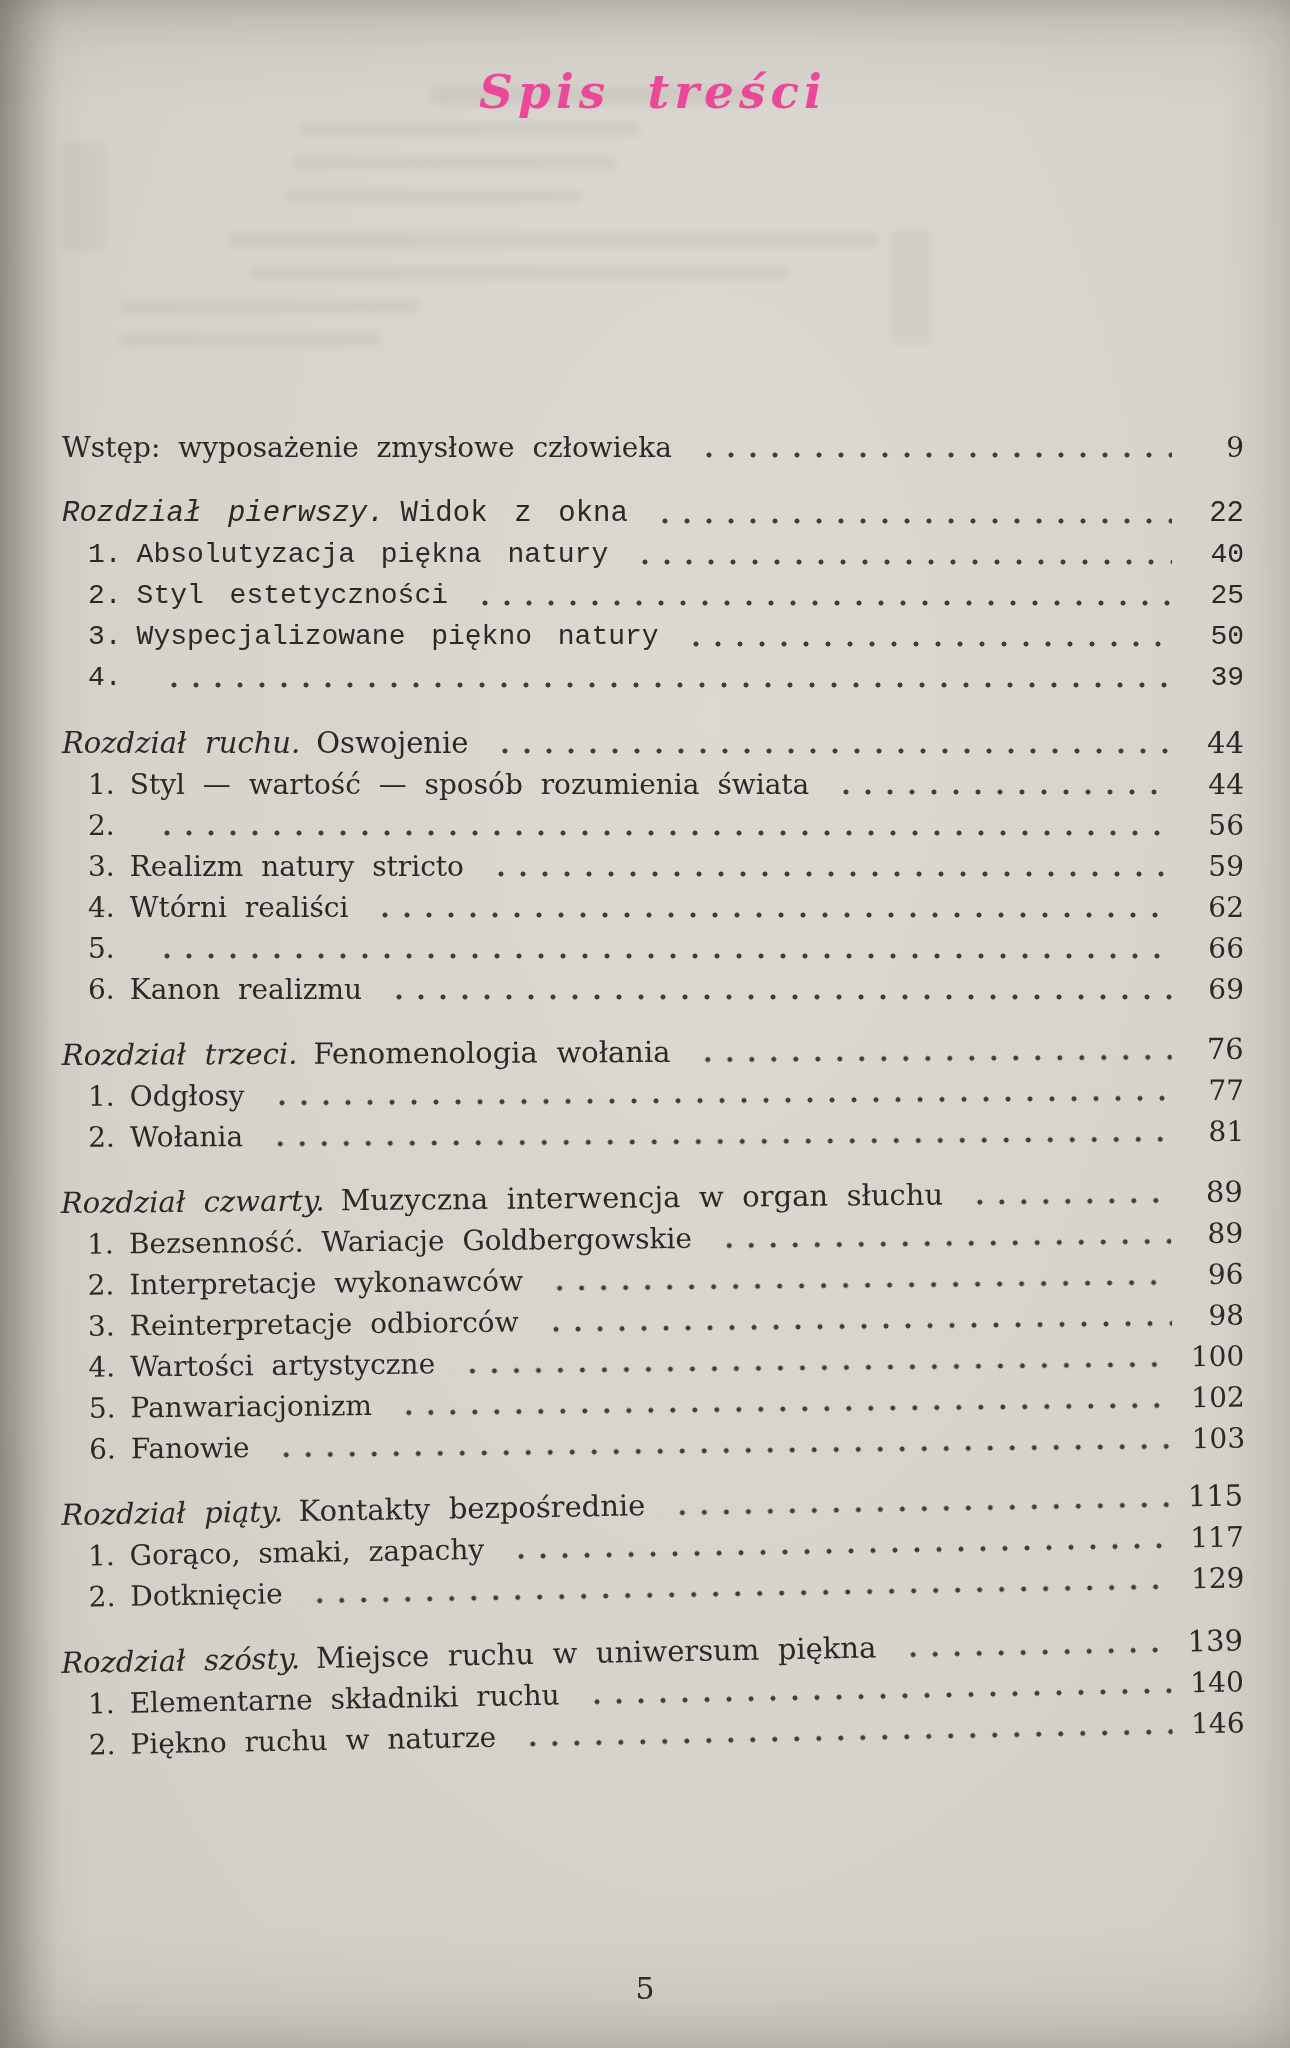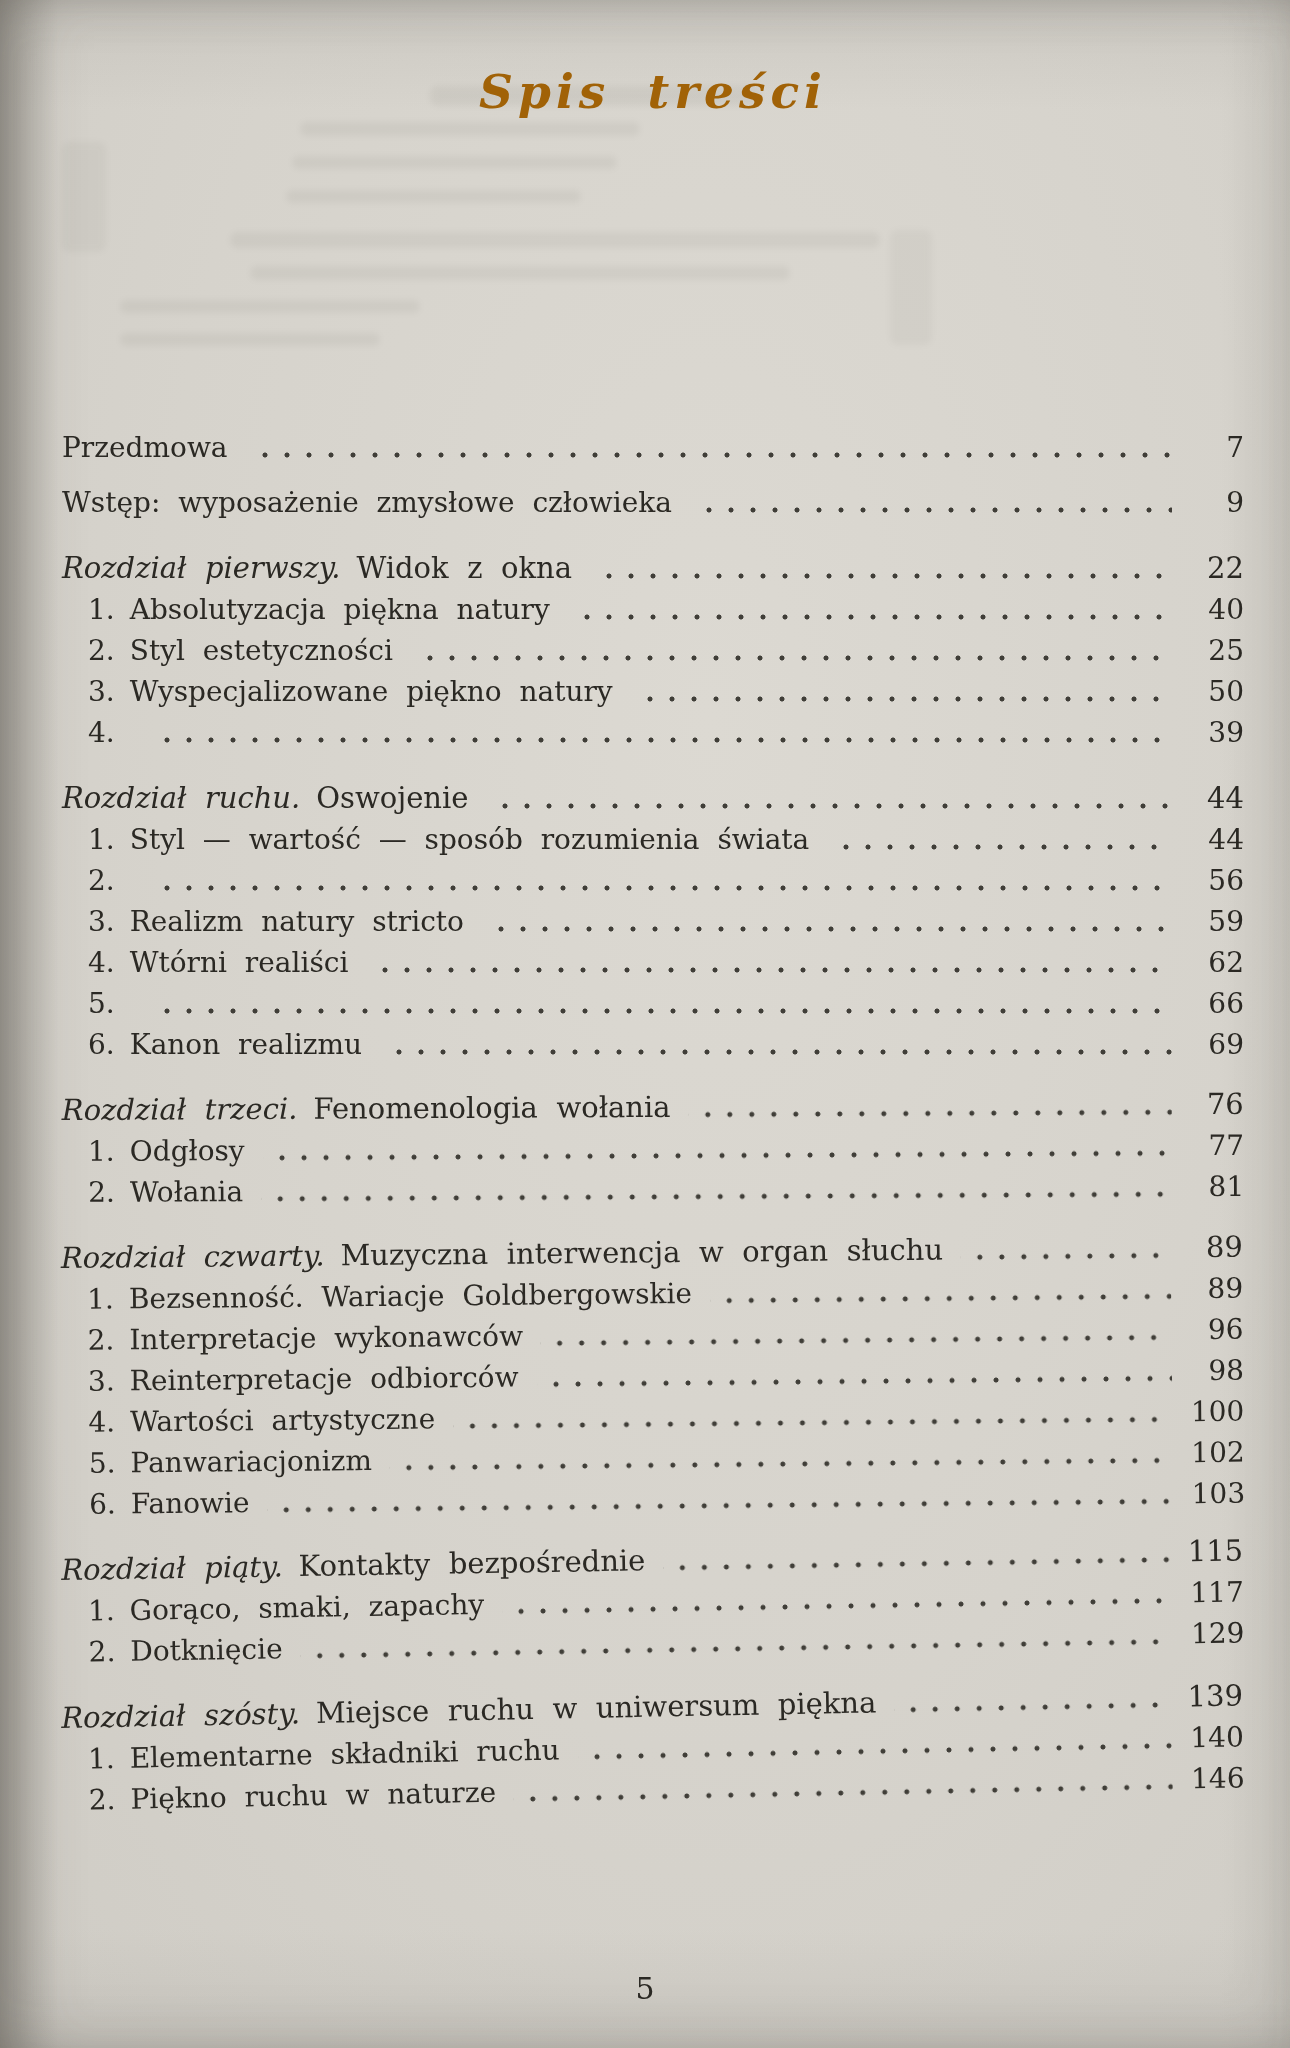--- a/index.html
+++ b/index.html
@@ -23,21 +23,21 @@
   }
   .ghost {
     position: absolute; background: #5b594f; opacity: .07;
     filter: blur(3px); border-radius: 8px; z-index: 1; pointer-events: none;
   }
   .page { position: absolute; inset: 0; padding: 64px 46px 0 62px; z-index: 2; }
   .title {
     margin: 0; text-align: center;
     font-style: italic; font-weight: bold;
     font-size: 47px; letter-spacing: 5px; word-spacing: 16px;
-    color: #a16207;
+    color: #ec4899;
   }
   .toc { margin-top: 308px; }
   .toc-line {
     display: flex; align-items: flex-end;
     line-height: 41px; font-size: 28px; word-spacing: .32em;
   }
   .toc-line .lbl, .toc-line .num, .ch-label, .ch-title { white-space: nowrap; }
   .dots {
     flex: 1 1 auto; height: 41px; margin: 0 8px 0 18px;
     background-image: radial-gradient(circle, #403e38 2.1px, rgba(64,62,56,0) 2.9px);
@@ -68,30 +68,25 @@
 <div class="ghost" style="left:230px; top:232px; width:650px; height:16px;"></div>
 <div class="ghost" style="left:250px; top:266px; width:540px; height:14px;"></div>
 <div class="ghost" style="left:120px; top:300px; width:300px; height:13px;"></div>
 <div class="ghost" style="left:120px; top:333px; width:260px; height:13px;"></div>
 <div class="ghost" style="left:890px; top:230px; width:42px;  height:115px; opacity:.05;"></div>
 
 <div class="page">
   <h1 class="title">Spis treści</h1>
   <div class="toc">
       <div class="toc-line top-entry">
-        <span class="lbl">Przedmowa</span>
-        <span class="dots"></span>
-        <span class="pg">7</span>
-      </div>
-      <div class="toc-line top-entry">
         <span class="lbl">Wstęp: wyposażenie zmysłowe człowieka</span>
         <span class="dots"></span>
         <span class="pg">9</span>
       </div>
-      <div class="section" style="transform: rotate(0deg);">
+      <div class="section" style="transform: rotate(0deg); font-family: Liberation Mono, monospace;">
         <div class="toc-line chapter-line">
           <span class="ch-label">Rozdział pierwszy.</span>
           <span class="ch-title">Widok z okna</span>
           <span class="dots"></span>
           <span class="pg">22</span>
         </div>
         <div class="toc-line item-line">
           <span class="num">1.</span>
           <span class="lbl">Absolutyzacja piękna natury</span>
           <span class="dots"></span>

